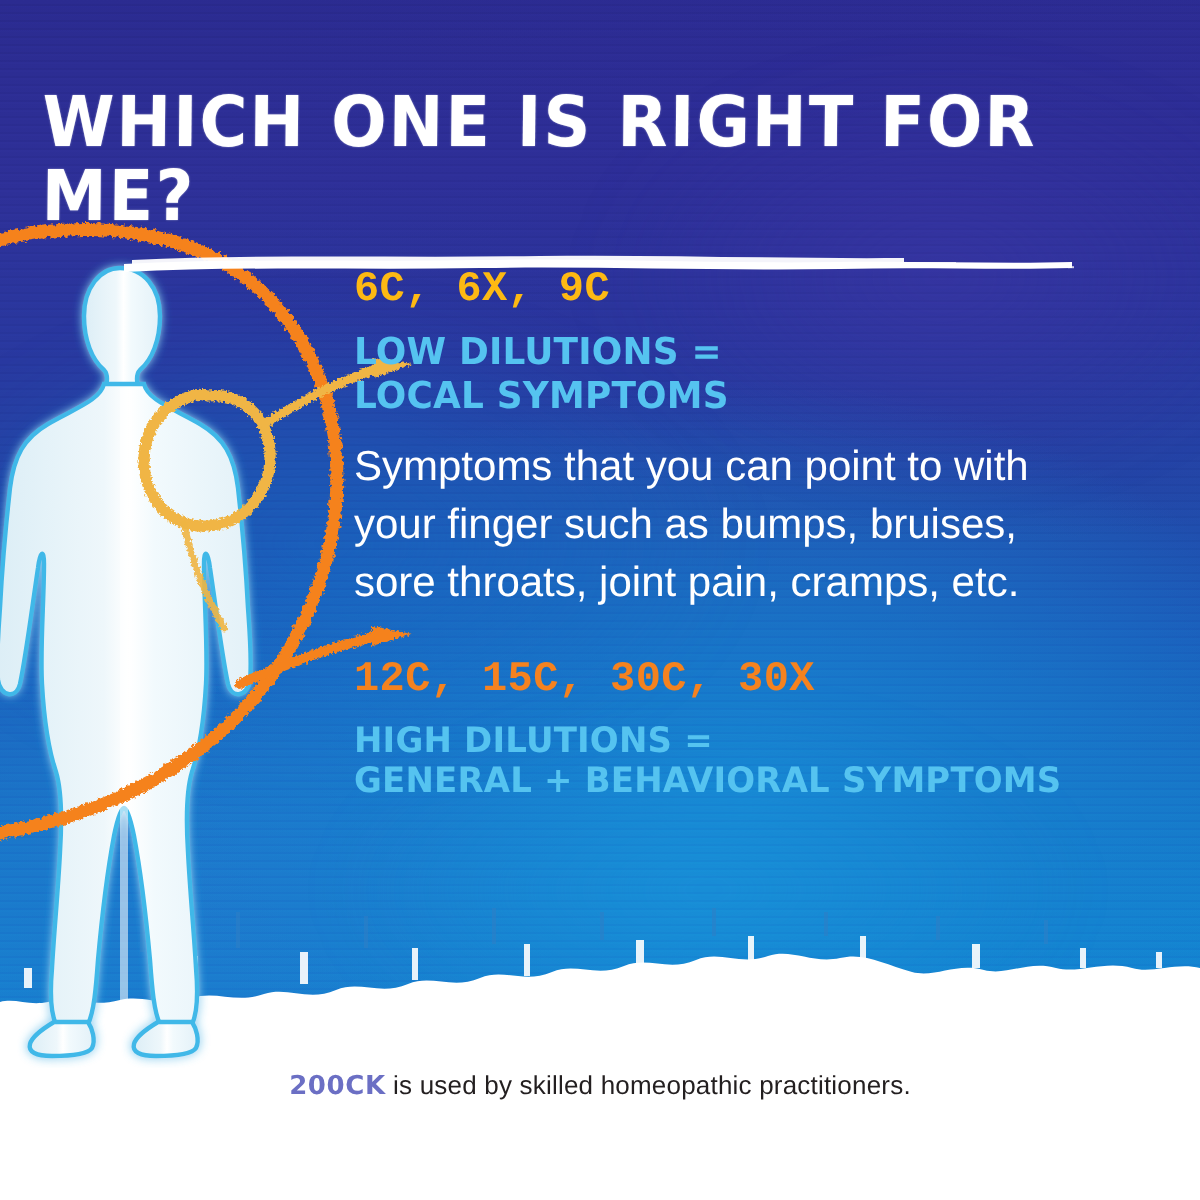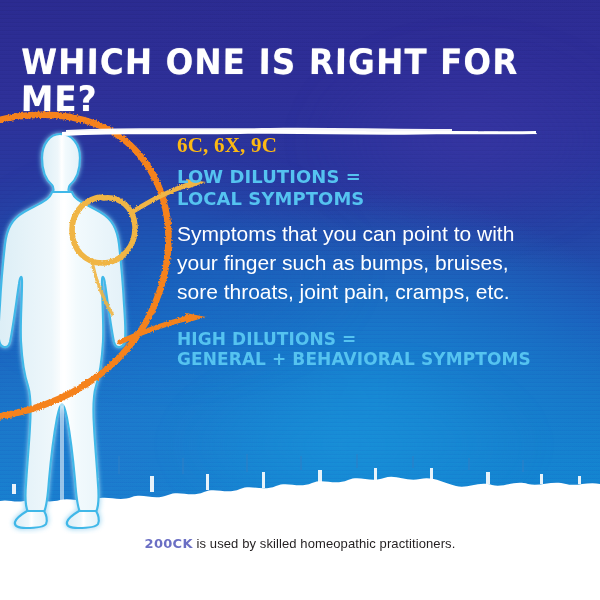--- a/index.html
+++ b/index.html
@@ -143,21 +143,21 @@
     position: absolute;
     left: 177px;
     top: 134px;
     width: 412px;
     z-index: 5;
   }
   .section { margin-bottom: 0; }
   .section + .section { margin-top: 22px; }
 
   .potency {
-    font-family: Liberation Serif, serif;
+    font-family: Liberation Mono, monospace;
     font-weight: 700;
     font-size: 21px;
     letter-spacing: 0.2px;
     line-height: 1.1;
     margin: 0 0 9px 0;
   }
   .potency.gold  { color: #fdb913; }
   .potency.orange{ color: #f5821f; }
 
   .headline {
@@ -406,20 +406,21 @@
     <div class="section">
       <p class="potency gold">6C, 6X, 9C</p>
       <p class="headline">LOW DILUTIONS =
 LOCAL SYMPTOMS</p>
       <p class="body-copy">Symptoms that you can point to with
 your finger such as bumps, bruises,
 sore throats, joint pain, cramps, etc.</p>
     </div>
 
     <div class="section">
+      <p class="potency orange">12C, 15C, 30C, 30X</p>
       <p class="headline tight">HIGH DILUTIONS  =
 GENERAL + BEHAVIORAL SYMPTOMS</p>
     </div>
 
   </div>
 
   <div class="footer">
     <span class="footer-line"><span class="footer-potency">200CK</span><span> is used by skilled homeopathic practitioners.</span></span>
   </div>
 

